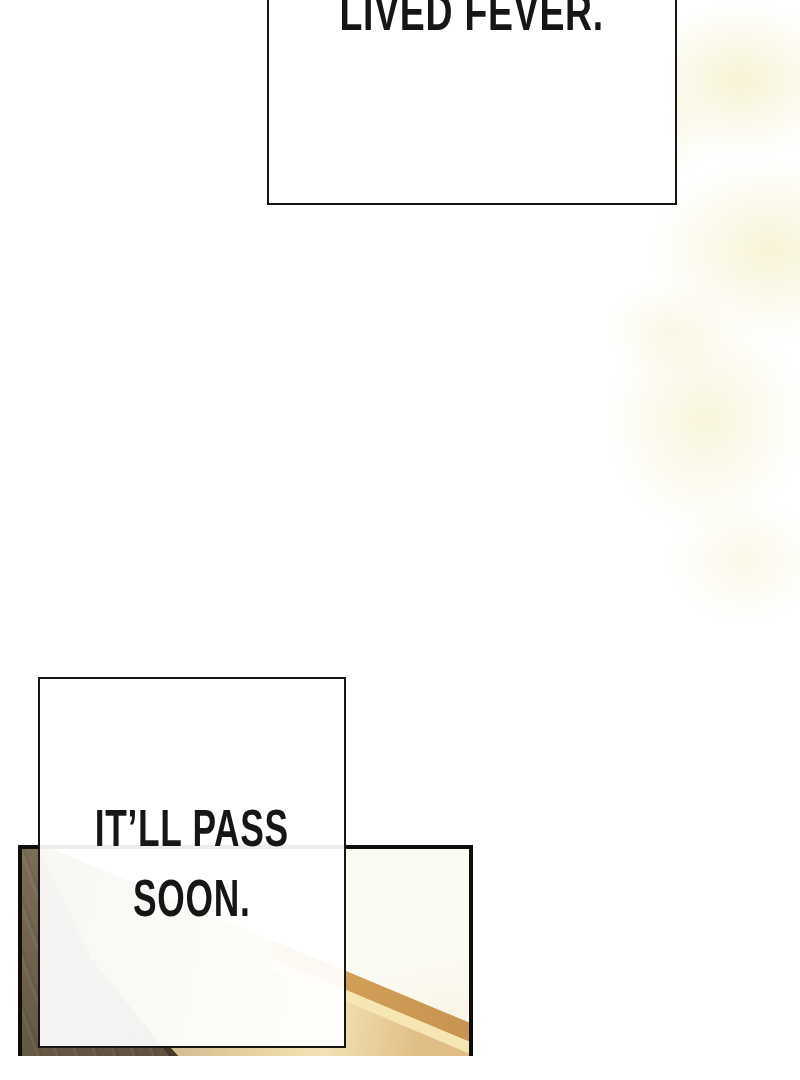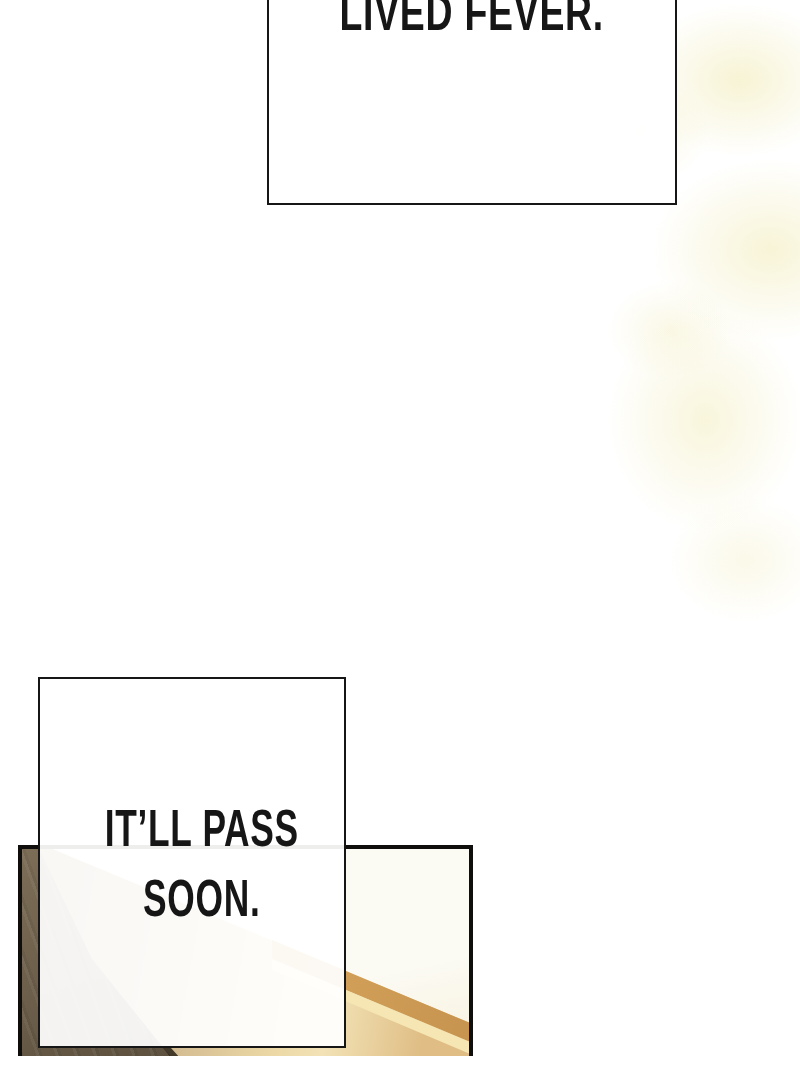--- a/index.html
+++ b/index.html
@@ -85,21 +85,21 @@
     background: rgba(255, 255, 255, 0.93);
   }
   .bubble-top {
     left: 267px; top: -170px;
     width: 410px; height: 375px;
     background: rgba(255, 255, 255, 0.97);
   }
   .bubble-mid {
     left: 38px; top: 677px;
     width: 308px; height: 371px;
-    display: flex; align-items: center; justify-content: flex-end;
+    display: flex; align-items: center; justify-content: center;
   }
   .comic-text {
     color: var(--ink, #161616);
     font-weight: 700;
     font-size: 52px;
     line-height: 70px;
     letter-spacing: 1px;
     text-align: center;
     white-space: nowrap;
   }

